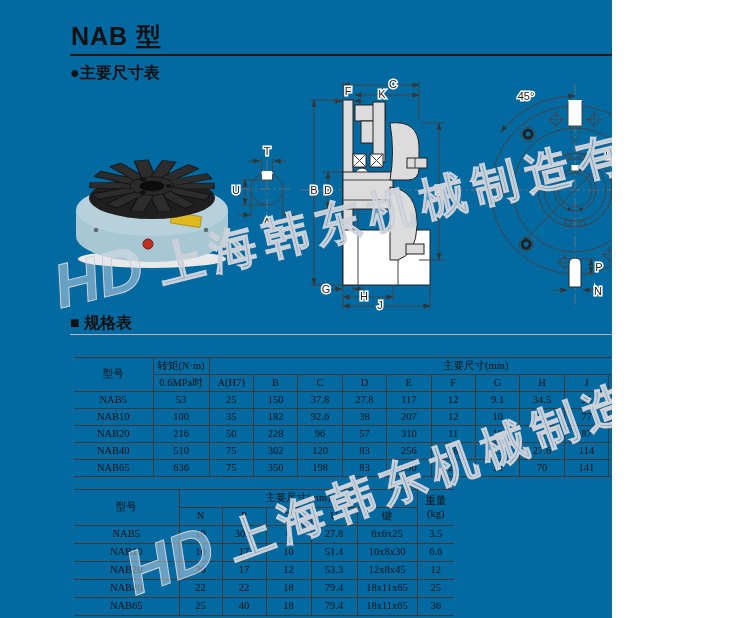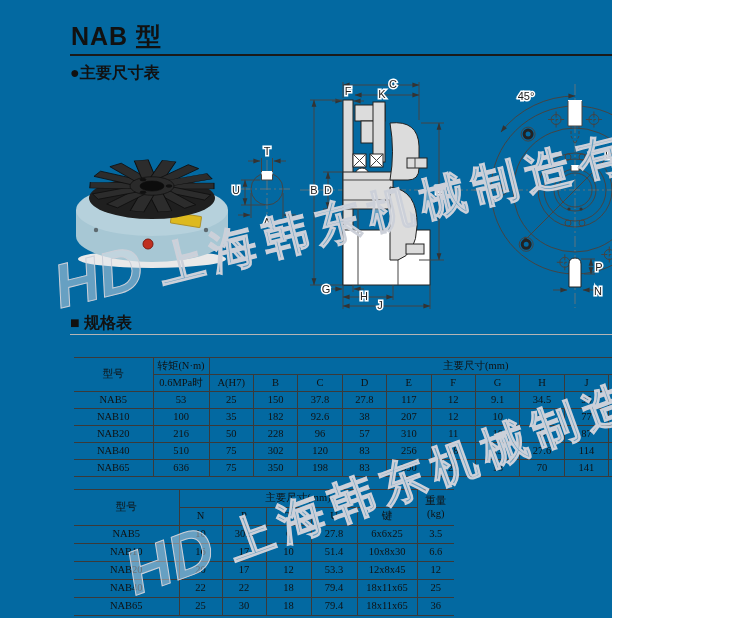--- a/index.html
+++ b/index.html
@@ -439,21 +439,21 @@
           <td>22</td>
           <td>22</td>
           <td>18</td>
           <td>79.4</td>
           <td>18x11x65</td>
           <td>25</td>
         </tr>
         <tr>
           <td>NAB65</td>
           <td>25</td>
-          <td>30</td>
+          <td>40</td>
           <td>18</td>
           <td>79.4</td>
           <td>18x11x65</td>
           <td>36</td>
         </tr>
       </tbody>
   </table>
 
 </div>
 

